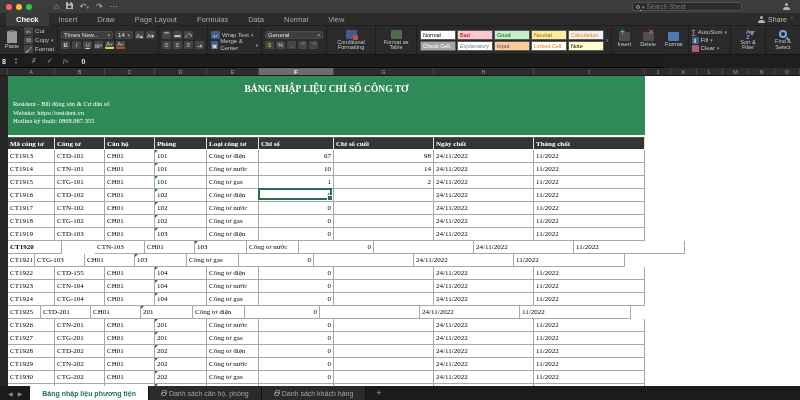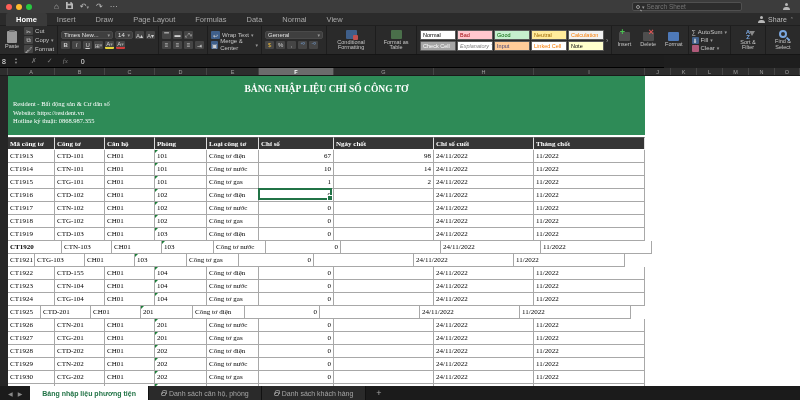--- a/index.html
+++ b/index.html
@@ -66,21 +66,21 @@
   .stylechip { font-size:5.5px; line-height:9px; padding:0 2px; border-radius:1px; border:1px solid #5a5a5a;
     overflow:hidden; white-space:nowrap; cursor:default;}
   .expand { color:#9a9a9a; font-size:7px; margin-left:2px; align-self:center;}
   .fontbox { background:#3f3f3f; border:1px solid #4a4a4a; border-radius:2px; color:#e0e0e0; font-size:6px;
     padding:0 2px; height:8px; display:inline-flex; align-items:center; justify-content:space-between;}
   .arr { color:#9a9a9a; font-size:5px; }
   .u-yel { border-bottom:2px solid #e6d439;} .u-red { border-bottom:2px solid #d23b3b;}
 
   
   .fbar { position:absolute; top:55px; left:0; width:664px; height:13px; background:#1d1d1d;
-    display:flex; align-items:center; border-bottom:1px solid #000; color:#cfcfcf;}
+    display:flex; align-items:center; border-bottom:1px solid #000; color:#cfcfcf;font-weight:bold;}
   .namebox { width:14px; color:#e8e8e8; font-size:7px; padding-left:2px;}
   .stepper { display:flex; flex-direction:column; font-size:4px; color:#8a8a8a; line-height:4px; margin-right:8px;}
   .fbtn { color:#7a7a7a; font-size:7px; margin:0 5px;}
   .fx { font-style:italic; font-family:"Liberation Serif",serif;}
   .fval { color:#e8e8e8; font-size:7px; margin-left:8px;}
 
   
   .colheads { position:absolute; top:68px; left:0; width:800px; height:8px; background:#2d2d2d; display:flex;
     border-bottom:1px solid #1a1a1a;}
   .colhead { color:#9f9f9f; font-size:5.5px; line-height:8px; text-align:center; border-right:1px solid #454545; flex:none;}
@@ -146,21 +146,21 @@
     <div class="searchbox">
       <span class="mag"></span>
       <span class="arr">▾</span>
       <input placeholder="Search Sheet" style="">
     </div>
     <div style="position:absolute;right:6px;" class="person"></div>
   </div>
 
   <div class="tabrow">
     <div class="rtabs" id="ribbon-tabs">
-        <span class="rtab active">Home</span>
+        <span class="rtab active">Check</span>
         <span class="rtab">Insert</span>
         <span class="rtab">Draw</span>
         <span class="rtab">Page Layout</span>
         <span class="rtab">Formulas</span>
         <span class="rtab">Data</span>
         <span class="rtab">Normal</span>
         <span class="rtab">View</span>
       </div>
     <div class="share-cluster">
       <span class="person" style="margin:0"></span>
@@ -376,22 +376,22 @@
       </div>
     </div>
     <div class="gridtable" id="gridtable">
         <div class="trow head">
           <div class="tcell" style="width: 47px;">Mã công tơ</div>
           <div class="tcell" style="width: 50px;">Công tơ</div>
           <div class="tcell" style="width: 50px;">Căn hộ</div>
           <div class="tcell" style="width: 52px;">Phòng</div>
           <div class="tcell" style="width: 52px;">Loại công tơ</div>
           <div class="tcell" style="width: 75px;">Chỉ số</div>
+          <div class="tcell" style="width: 100px;">Chỉ số cuối</div>
           <div class="tcell" style="width: 100px;">Ngày chốt</div>
-          <div class="tcell" style="width: 100px;">Chỉ số cuối</div>
           <div class="tcell" style="width: 111px;">Tháng chốt</div>
         </div>
         <div class="trow">
           <div class="tcell" style="width: 47px;">CT1913</div>
           <div class="tcell" style="width: 50px;">CTD-101</div>
           <div class="tcell" style="width: 50px;">CH01</div>
           <div class="tcell flag" style="width: 52px;">101</div>
           <div class="tcell" style="width: 52px;">Công tơ điện</div>
           <div class="tcell r" style="width: 75px;">67</div>
           <div class="tcell r" style="width: 100px;">98</div>
@@ -459,21 +459,21 @@
           <div class="tcell" style="width: 50px;">CH01</div>
           <div class="tcell flag" style="width: 52px;">103</div>
           <div class="tcell" style="width: 52px;">Công tơ điện</div>
           <div class="tcell r" style="width: 75px;">0</div>
           <div class="tcell r" style="width: 100px;"></div>
           <div class="tcell" style="width: 100px;">24/11/2022</div>
           <div class="tcell" style="width: 111px;">11/2022</div>
         </div>
         <div class="trow">
           <div class="tcell" style="width: 54px; font-weight: bold;">CT1920</div>
-          <div class="tcell" style="width: 50px;">CTN-103</div>
+          <div class="tcell" style="width: 50px; margin-left: 33px;">CTN-103</div>
           <div class="tcell" style="width: 50px;">CH01</div>
           <div class="tcell flag" style="width: 52px;">103</div>
           <div class="tcell" style="width: 52px;">Công tơ nước</div>
           <div class="tcell r" style="width: 75px;">0</div>
           <div class="tcell r" style="width: 100px;"></div>
           <div class="tcell" style="width: 100px;">24/11/2022</div>
           <div class="tcell" style="width: 111px;">11/2022</div>
         </div>
         <div class="trow">
           <div class="tcell" style="width: 27px;">CT1921</div>

